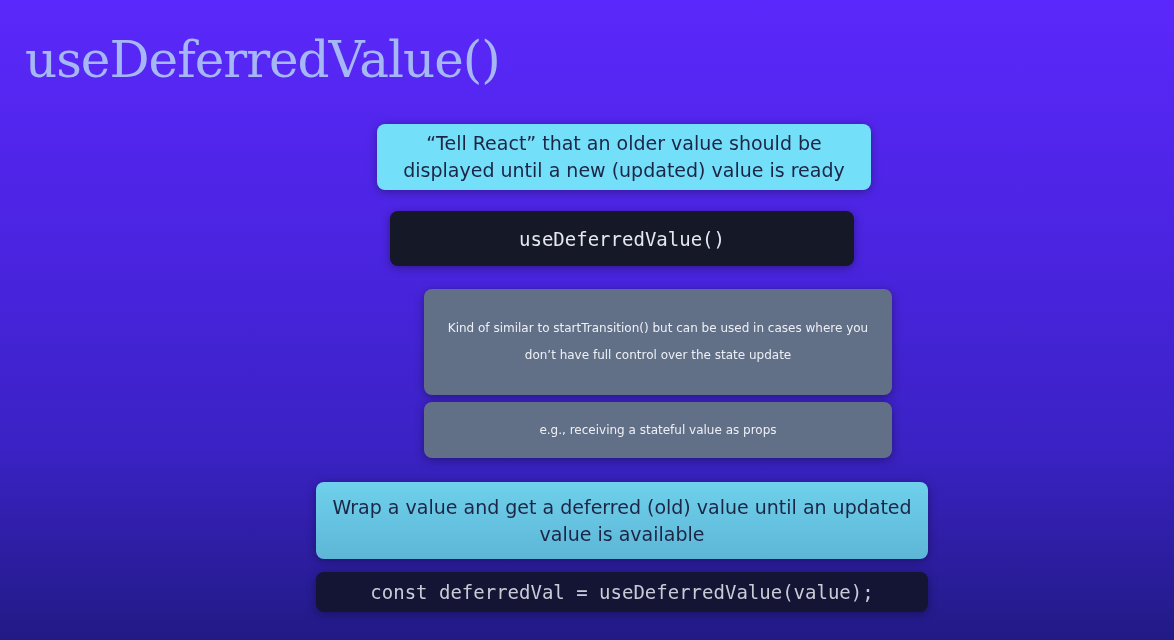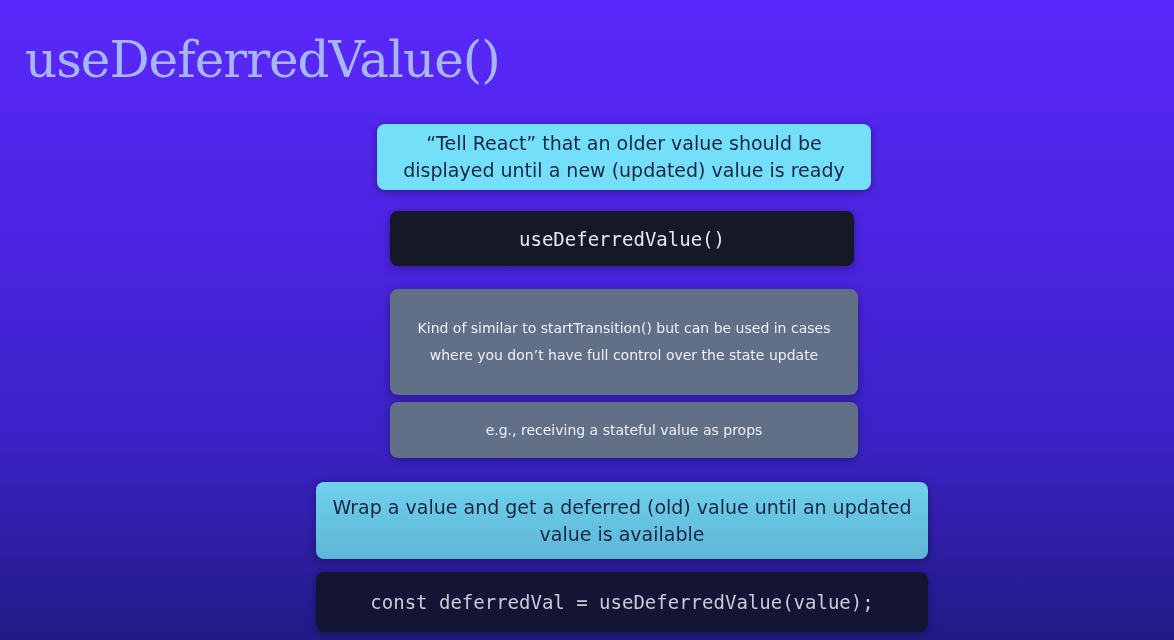--- a/index.html
+++ b/index.html
@@ -15,21 +15,21 @@
   }
   .box {
     position:absolute; box-sizing:border-box; border-radius:8px;
     display:flex; align-items:center; justify-content:center; text-align:center;
     box-shadow: 0 2px 10px rgba(0,0,0,0.35);
   }
   .cyan { background:#73dff9; color:#1d2545; font-size:19px; line-height:27px; }
   .cyan2 { background: linear-gradient(180deg,#6fd1ec,#5db6d6); color:#1d2545; font-size:19px; line-height:27px; }
   .dark { background:#151827; color:#e6e8f0; font-family:"DejaVu Sans Mono", monospace; font-size:19px; }
   .dark2 { background:#141535; color:#c9cbd6; font-family:"DejaVu Sans Mono", monospace; font-size:19px; }
-  .gray { background:#616f87; color:#eef0f6; font-size:14px; line-height:27px; }
+  .gray { background:#616f87; color:#eef0f6; font-size:12px; line-height:27px;margin-left:34px; }
 </style>
 </head>
 <body>
 
 <div class="title">useDeferredValue()</div>
 
 <div class="box cyan" style="left:377px; top:124px; width:494px; height:66px; padding:0 12px;">
   <span>“Tell React” that an older value should be displayed until a new (updated) value is ready</span>
 </div>
 
@@ -42,15 +42,15 @@
 </div>
 
 <div class="box gray" style="left:390px; top:402px; width:468px; height:56px;">
   <span>e.g., receiving a stateful value as props</span>
 </div>
 
 <div class="box cyan2" style="left:316px; top:482px; width:612px; height:77px; padding:0 16px;">
   <span>Wrap a value and get a deferred (old) value until an updated value is available</span>
 </div>
 
-<div class="box dark2" style="left:316px; top:572px; width:612px; height:60px;">
+<div class="box dark2" style="left:316px; top:572px; width:612px; height:40px;">
   <span>const deferredVal = useDeferredValue(value);</span>
 </div>
 
 </body></html>

